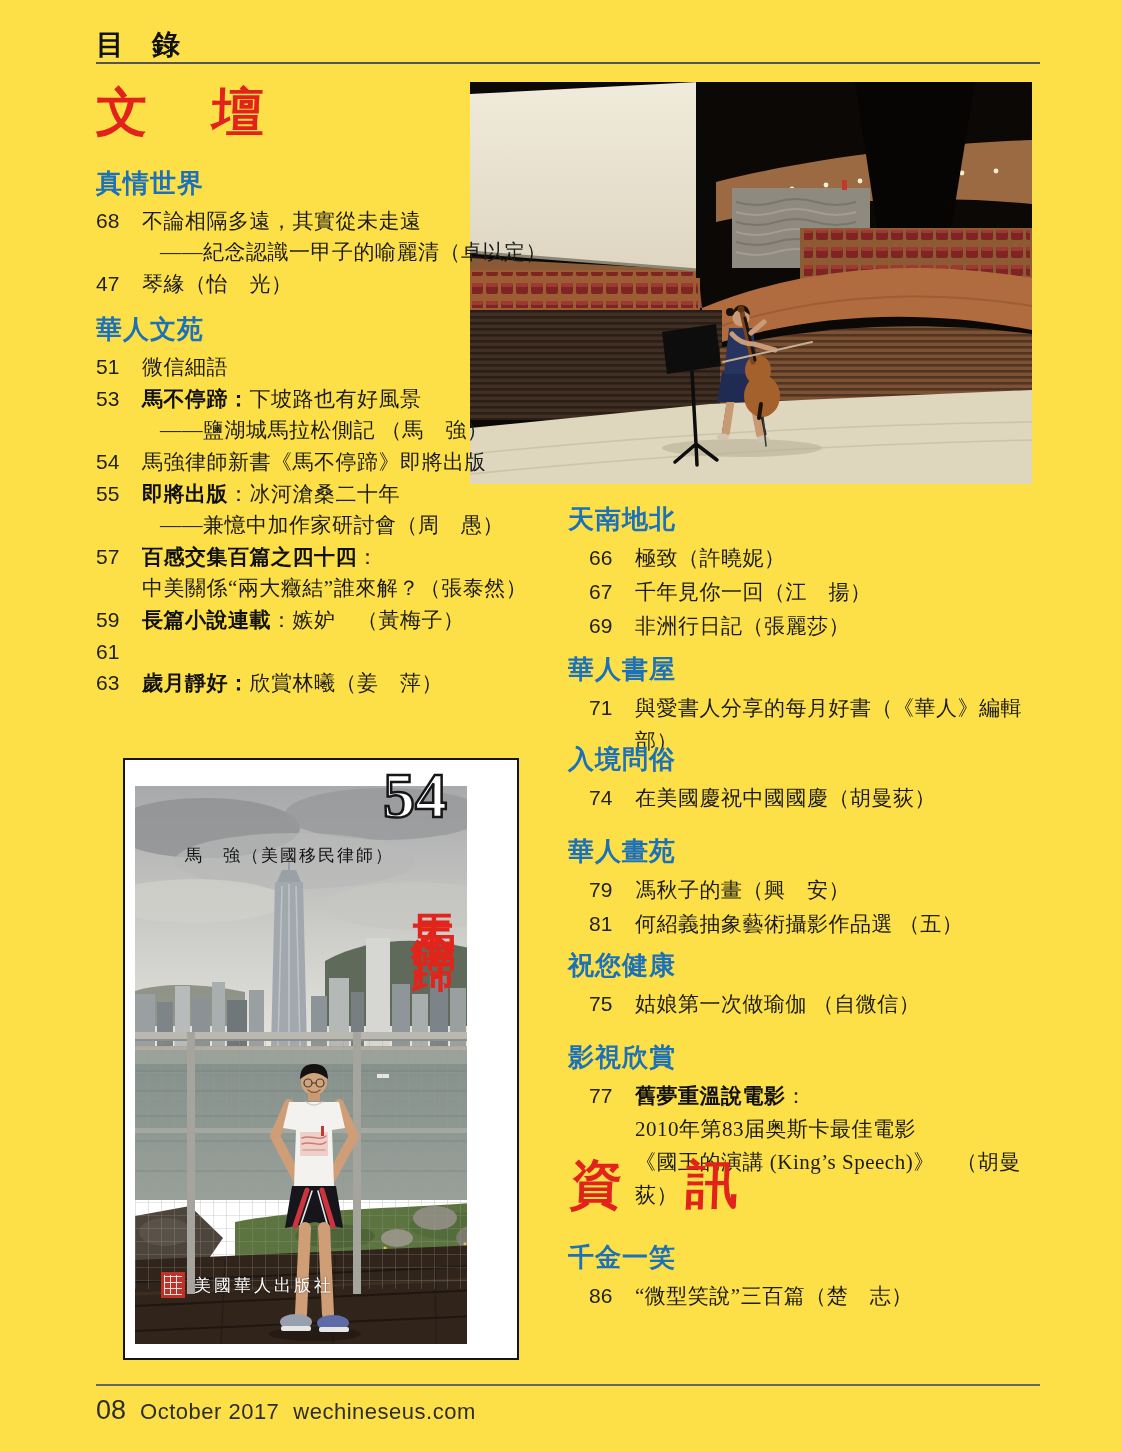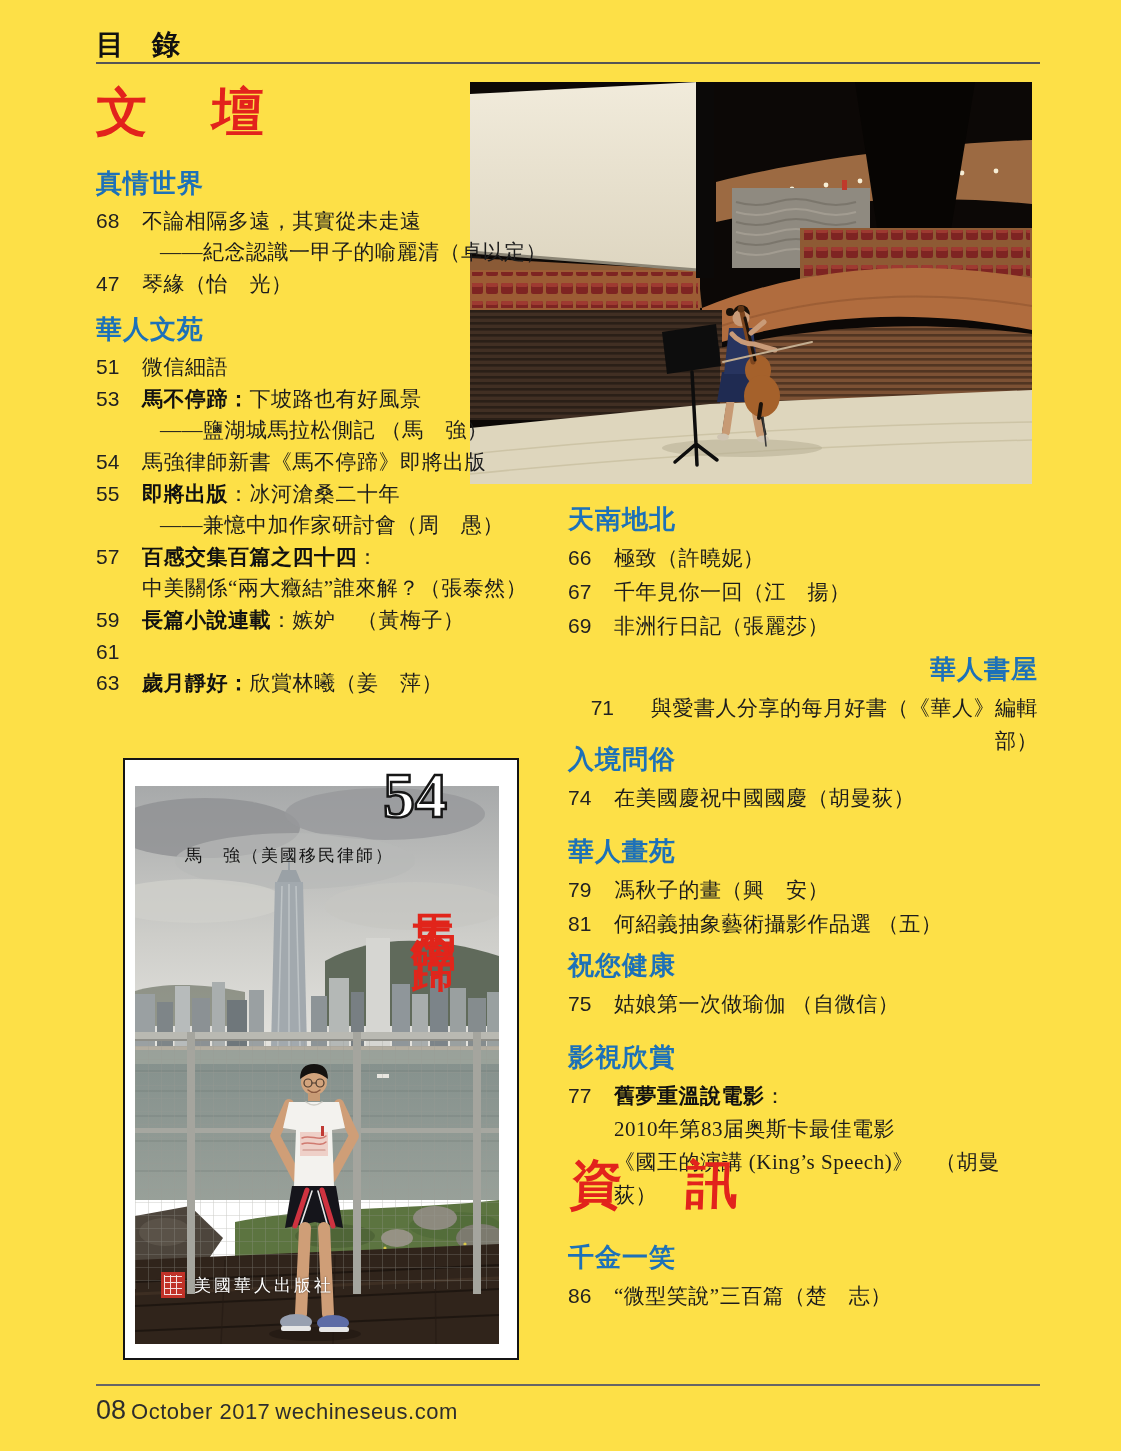--- a/index.html
+++ b/index.html
@@ -10,45 +10,45 @@
   .masthead{font-family:"Liberation Sans",sans-serif;font-weight:700;font-size:28px;color:#111;}
   .rule{background:#555;height:2px;}
   
   .red-title{font-family:"Liberation Serif",serif;font-weight:700;font-size:52px;color:#e2231c;
              letter-spacing:6px;transform:skewX(-2deg);}
   
   .toc-sec{position:absolute;width:470px;}
   .sec-h{margin:0 0 5px 0;font-family:"Liberation Sans",sans-serif;font-weight:700;font-size:26px;
          color:#1d71b8;letter-spacing:1px;line-height:34px;}
   .row{display:flex;align-items:baseline;font-size:21px;line-height:31px;letter-spacing:0.5px;}
-  .rowr{line-height:33px;}
+  .rowr{line-height:33px;margin-left:21px;}
   .num{flex:0 0 46px;font-family:"Liberation Sans",sans-serif;font-size:21px;color:#222;letter-spacing:0;}
   .lead{font-family:"Liberation Sans",sans-serif;font-weight:700;color:#111;}
   .cont{padding-left:64px;}
   .cont2{padding-left:46px;}
   
   .photo{position:absolute;overflow:hidden;}
   
   .cover{position:absolute;left:123px;top:758px;width:396px;height:602px;background:#fff;
          border:2px solid #151515;box-sizing:border-box;}
-  .cover-photo{position:absolute;left:10px;top:26px;width:364px;height:558px;overflow:hidden;}
+  .cover-photo{position:absolute;left:10px;top:26px;width:332px;height:558px;overflow:hidden;}
   .cover-author{position:absolute;left:50px;top:58px;font-size:17px;letter-spacing:2px;color:#131313;}
   .cover-badge{position:absolute;left:258px;top:4px;font-family:"Liberation Serif",serif;font-weight:700;
                font-size:64px;line-height:1;color:#ffffff;-webkit-text-stroke:2.5px #161616;
                text-shadow:0 0 1px #000;}
   .cover-vtitle{position:absolute;left:276px;top:92px;writing-mode:vertical-rl;text-orientation:upright;
                 font-weight:700;font-size:44px;line-height:1;letter-spacing:11px;color:#e1251b;}
   .cover-pub{position:absolute;left:26px;bottom:46px;display:flex;align-items:center;gap:9px;}
   .seal{width:24px;height:26px;background:#c03228;position:relative;flex:0 0 auto;}
   .seal::after{content:"";position:absolute;inset:3px;opacity:.85;
      background-image:repeating-linear-gradient(0deg,#fff 0 1.5px,transparent 1.5px 6px),
                       repeating-linear-gradient(90deg,#fff 0 1.5px,transparent 1.5px 6px);}
   .pub-label{color:#fff;font-size:17px;letter-spacing:3px;text-shadow:0 0 2px rgba(0,0,0,.6);}
   
-  .footer{position:absolute;left:96px;top:1395px;display:flex;align-items:baseline;gap:5px;
+  .footer{position:absolute;left:96px;top:1395px;display:flex;align-items:baseline;gap:14px;
           font-family:"Liberation Sans",sans-serif;color:#2d2d2d;}
   .pageno{font-size:27px;}
   .issue,.site{font-size:22px;letter-spacing:0.5px;}
 </style>
 </head>
 <body>
 
 <div class="page">
 
   <div class="abs masthead" style="left:96px;top:26px;">目　錄</div>
@@ -213,21 +213,21 @@
     <div class="row rowr">
         <span class="num">67</span>
         <span class="txt">千年見你一回（江　揚）</span>
       </div>
     <div class="row rowr">
         <span class="num">69</span>
         <span class="txt">非洲行日記（張麗莎）</span>
       </div>
   </section>
 
-  <section class="toc-sec" style="left:568px;top:652px;text-align:right;">
+  <section class="toc-sec" style="left:568px;top:652px;">
     <h2 class="sec-h">華人書屋</h2>
     <div class="row rowr">
         <span class="num">71</span>
         <span class="txt">與愛書人分享的每月好書（《華人》編輯部）</span>
       </div>
   </section>
 
   <section class="toc-sec" style="left:568px;top:742px;">
     <h2 class="sec-h">入境問俗</h2>
     <div class="row rowr">

